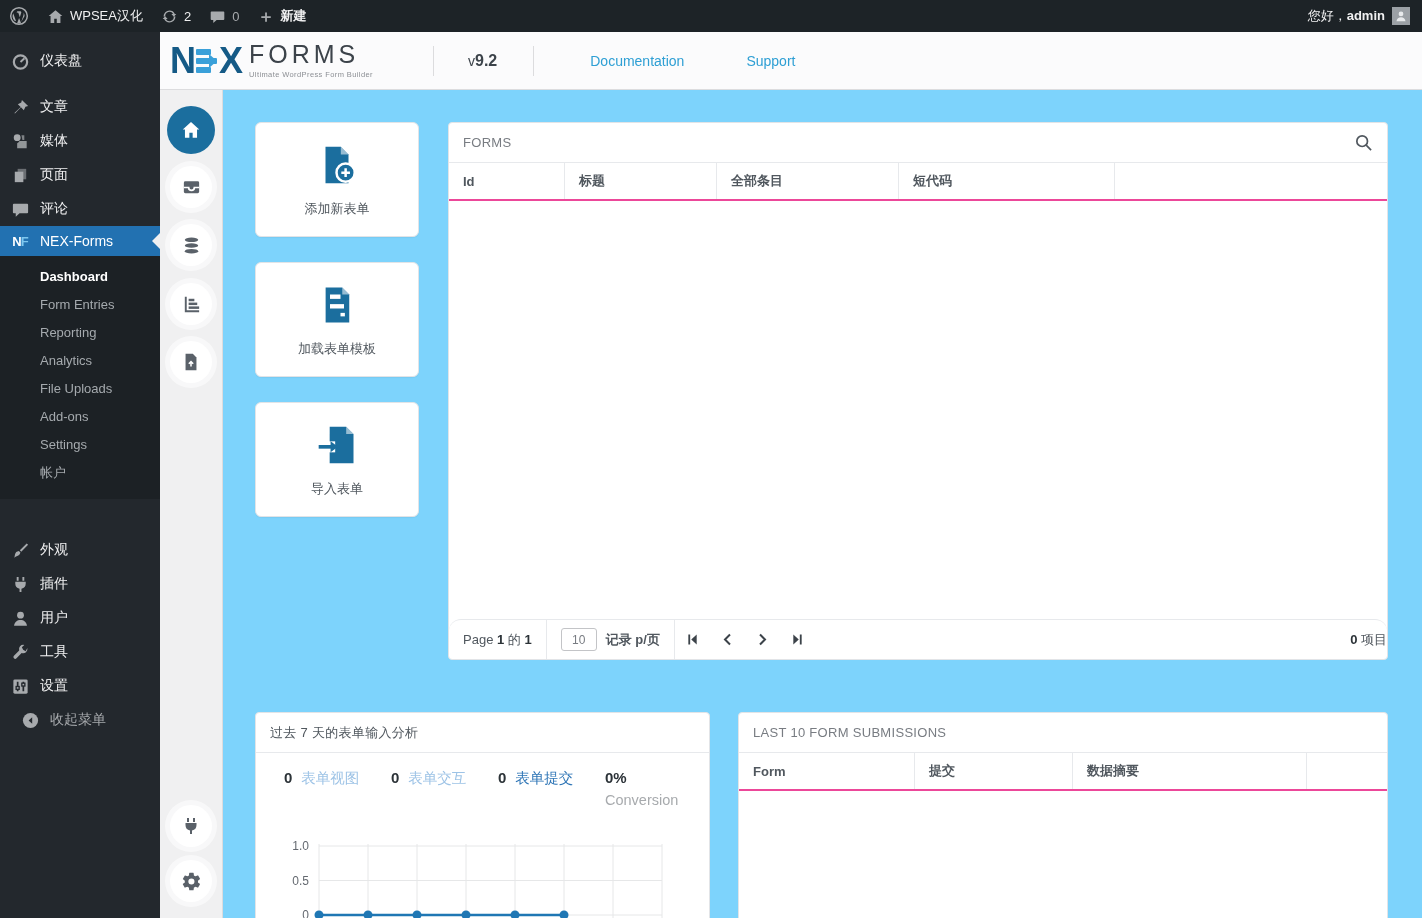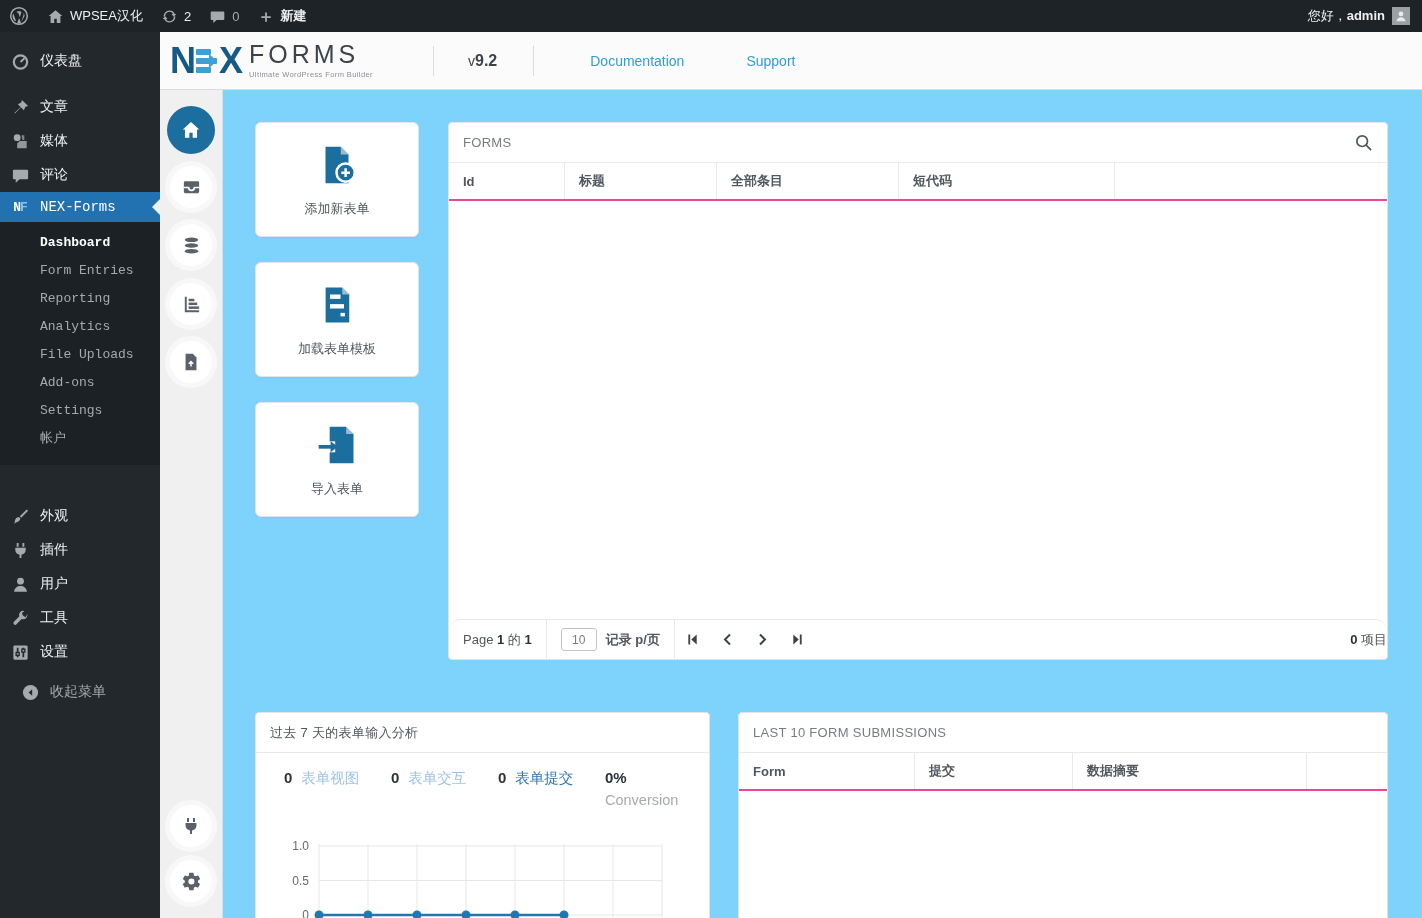--- a/index.html
+++ b/index.html
@@ -10,35 +10,35 @@
   
   .adminbar { position:absolute; top:0; left:0; right:0; height:32px; background:#1d2327; color:#f0f0f1; display:flex; align-items:center; font-size:13px; z-index:50; }
   .ab-item { display:flex; align-items:center; gap:6px; padding:0 9px; height:32px; color:#f0f0f1; cursor:pointer; }
   .ab-item svg { display:block; }
   .ab-icon { color:#a7aaad; }
   .ab-count-dim { color:#a7aaad; }
   .ab-right { margin-left:auto; display:flex; align-items:center; gap:7px; padding-right:12px; }
   .avatar { width:18px; height:18px; background:#9ba0a5; display:inline-flex; align-items:center; justify-content:center; }
 
   
-  .sidebar { position:absolute; top:32px; left:0; width:160px; bottom:0; background:#23282d; color:#f0f0f1; font-size:14px;font-family:Liberation Mono, monospace; }
+  .sidebar { position:absolute; top:32px; left:0; width:160px; bottom:0; background:#23282d; color:#f0f0f1; font-size:14px; }
   .menu { list-style:none; padding-top:12px; }
   .menu-item { display:flex; align-items:center; gap:10px; height:34px; padding:0 8px 0 10px; cursor:pointer; position:relative; }
   .menu-item .mi-icon { width:20px; height:20px; color:#a7aaad; flex:0 0 20px; display:flex; align-items:center; justify-content:center; }
   .menu-sep { height:12px; }
   .menu-item.active-parent { background:#2271b1; color:#fff; height:30px; }
   .menu-item.active-parent .mi-icon { color:#fff; }
   .menu-item.active-parent::after { content:""; position:absolute; right:0; top:50%; margin-top:-8px; border:8px solid transparent; border-right-color:#f0f0f1; }
   .nf-logo { font-weight:bold; font-size:13px; letter-spacing:-1px; }
   .nf-logo .nf-n { color:#fff; } .nf-logo .nf-f { color:#7ec7ef; }
   .submenu { list-style:none; background:#1c2125; padding:7px 0 12px; }
   .submenu li { height:28px; line-height:28px; padding-left:40px; font-size:13px; color:#a5aaae; cursor:pointer; }
   .submenu li.current { color:#fff; font-weight:bold; }
   .bottom-group { margin-top:22px; }
-  .collapse-item { color:#a7aaad; margin-top:6px;padding-left:20px; }
+  .collapse-item { color:#a7aaad; margin-top:0;padding-left:20px; }
 
   
   .plugin-header { position:absolute; left:160px; top:32px; right:0; height:58px; background:#fbfbfc; border-bottom:1px solid #dcdcde; display:flex; align-items:center; }
   .brand { display:flex; align-items:flex-end; padding-left:10px; }
   .brand-nex { display:flex; align-items:center; font-weight:bold; font-size:36px; letter-spacing:-2px; color:#155a86; line-height:1; }
   .logo-e { display:flex; flex-direction:column; gap:3px; margin:0 2px; }
   .logo-e .bar { height:6px; background:#3aa0d9; border-radius:1px; }
   .logo-e .b1 { width:15px; } .logo-e .b3 { width:15px; }
   .logo-e .b2 { width:21px; position:relative; }
   .logo-e .b2::after { content:""; position:absolute; right:-7px; top:-4px; border:7px solid transparent; border-left:8px solid #3aa0d9; }
@@ -184,20 +184,29 @@
       </li>
       <li class="menu-item">
         <span class="mi-icon">
           <svg width="19" height="19" viewBox="0 0 20 20" fill="currentColor">
               <circle cx="6.5" cy="6" r="3.6"></circle>
               <path d="M9 9.5h7.5V17H6.5v-5.2A4.6 4.6 0 0 0 9 9.5z" opacity=".85"></path>
               <path d="M11 3.5h3v5h-2z" opacity=".7"></path>
             </svg>
         </span>
         <span>媒体</span>
+      </li>
+      <li class="menu-item">
+        <span class="mi-icon">
+          <svg width="19" height="19" viewBox="0 0 20 20" fill="currentColor">
+              <rect x="7" y="3" width="9" height="11" opacity=".55"></rect>
+              <rect x="4" y="6" width="9" height="11"></rect>
+            </svg>
+        </span>
+        <span>页面</span>
       </li>
       <li class="menu-item">
         <span class="mi-icon">
           <svg width="19" height="19" viewBox="0 0 20 20" fill="currentColor">
               <path d="M3 4h14a1 1 0 0 1 1 1v8a1 1 0 0 1-1 1h-8l-4 3.5V14H3a1 1 0 0 1-1-1V5a1 1 0 0 1 1-1z"></path>
             </svg>
         </span>
         <span>评论</span>
       </li>
       <li class="menu-item active-parent">

